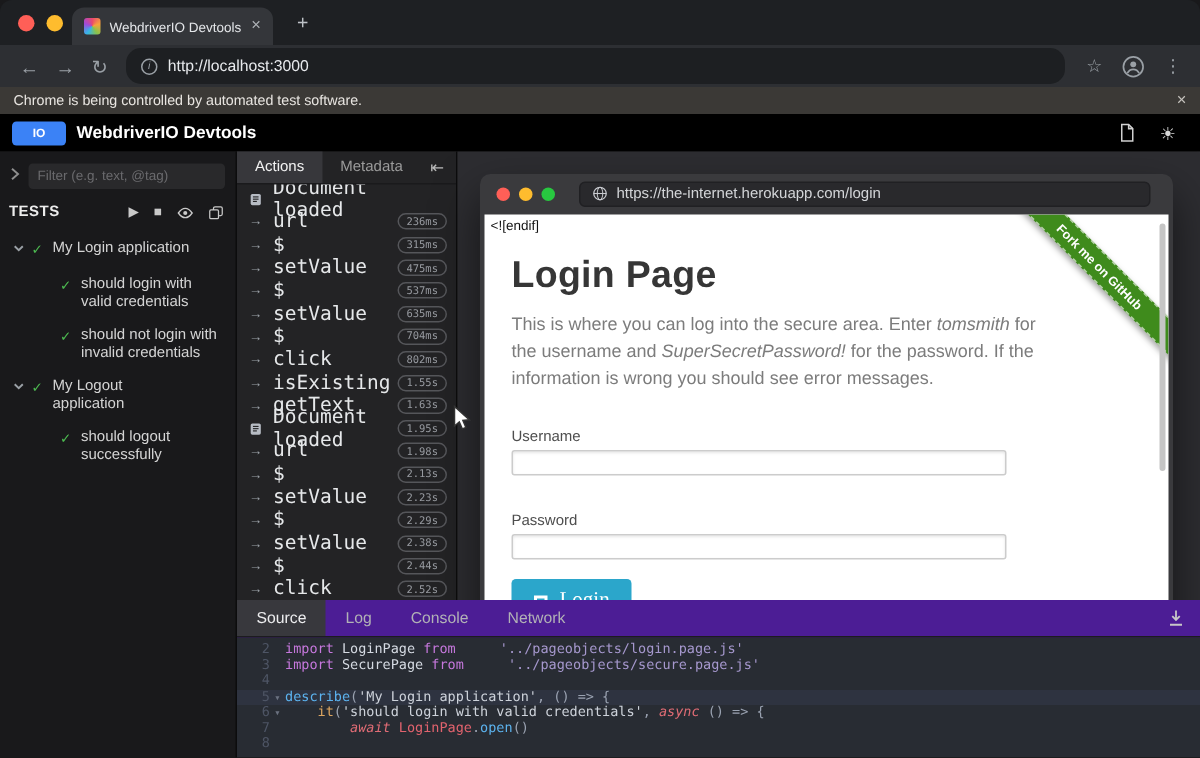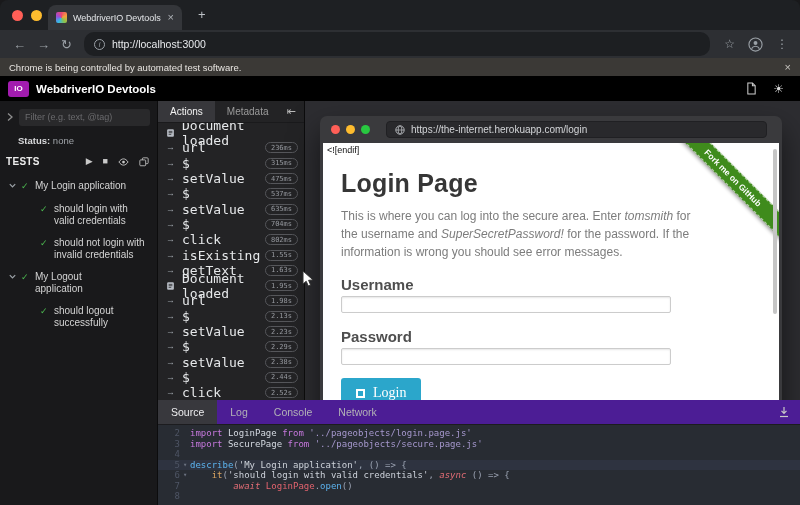--- a/index.html
+++ b/index.html
@@ -27,21 +27,21 @@
   .tb-right { display:flex; align-items:center; gap:13px; padding-right:12px; }
   .tb-ic { color:#9aa0a6; font-size:12px; line-height:1; display:flex; align-items:center; }
 
   
   #banner { position:absolute; top:58px; left:0; right:0; height:18px; background:#3b3936; display:flex; align-items:center; padding:0 9px; }
   .banner-text { font-size:9.5px; color:#e8e5e1; }
   .banner-close { margin-left:auto; color:#c6c3be; font-size:11px; line-height:1; }
 
   
   #dheader { position:absolute; top:76px; left:0; right:0; height:25px; background:#000; display:flex; align-items:center; padding:0 8px; gap:7px; }
-  .dlogo { width:21px; height:16px; background:#a21caf; border-radius:3px; color:#fff; font-weight:bold; font-size:8px; display:flex; align-items:center; justify-content:center; }
+  .dlogo { width:36px; height:16px; background:#3b82f6; border-radius:3px; color:#fff; font-weight:bold; font-size:8px; display:flex; align-items:center; justify-content:center; }
   .dtitle { font-size:11.5px; font-weight:bold; color:#fff; }
   .dh-right { margin-left:auto; display:flex; align-items:center; gap:16px; padding-right:8px; }
   .dh-ic { color:#d8d8d8; font-size:12px; line-height:1; display:flex; align-items:center; }
 
   
   #sidebar { position:absolute; left:0; top:101px; width:158px; bottom:0; background:#19191b; border-right:1px solid #0c0c0d; }
   .filter-row { display:flex; align-items:center; padding:7px 7px 0 6px; gap:5px; }
   .filter-input { flex:1; height:17px; background:#29292b; border:none; border-radius:3px; color:#ddd; font-size:9px; padding:0 6px; outline:none; font-family:"Liberation Sans",sans-serif; }
   .filter-input::placeholder { color:#6a6a6d; }
   .status { padding:9px 0 0 18px; font-size:9.5px; color:#9fa3a8; }
@@ -77,42 +77,42 @@
   .pwl { width:9px; height:9px; border-radius:50%; }
   .pw-url { flex:1; margin-left:16px; margin-right:4px; height:17px; background:#29292c; border:1px solid #202023; border-radius:4px; display:flex; align-items:center; padding:0 8px; gap:6px; }
   .pw-url-text { font-size:10px; color:#d3d5d8; }
   .pw-content { position:absolute; left:3px; right:3px; top:27px; bottom:3px; background:#fff; border-radius:0 0 5px 5px; overflow:hidden; }
   .endif { position:absolute; left:4px; top:2px; font-size:9px; color:#111; }
   .ribbon-wrap { position:absolute; top:0; right:0; width:115px; height:115px; overflow:hidden; }
   .ribbon { position:absolute; top:26px; right:-40px; width:172px; transform:rotate(45deg); background:#3f8b1c; color:#fff; font-size:8.5px; font-weight:bold; text-align:center; padding:3px 0; border-top:1px dashed rgba(255,255,255,.6); border-bottom:1px dashed rgba(255,255,255,.6); box-shadow:0 2px 4px rgba(0,0,0,.35); }
   .pw-inner { padding:26px 20px 0 18px; }
   .pw-title { font-size:25px; font-weight:bold; color:#363636; letter-spacing:.2px; }
   .pw-para { margin-top:9px; width:88%; font-size:12px; color:#7c7c7c; line-height:1.5; }
-  .pw-label { margin-top:15px; font-size:15px; color:#4e4e4e; font-weight:bold; }
+  .pw-label { margin-top:25px; font-size:10px; color:#4e4e4e; font-weight:normal; }
   .pw-input { display:block; margin-top:3px; width:330px; height:17px; border:1px solid #ccc; border-radius:2px; background:#fff; box-shadow:inset 0 1px 2px rgba(0,0,0,.1); outline:none; }
   .pw-btn { margin-top:13px; display:inline-flex; align-items:center; background:#2ba6cb; color:#fff; border:none; border-radius:3px; padding:7px 15px; font-family:"Liberation Serif",serif; font-size:14px; }
   .btn-sq { width:9px; height:9px; border:2px solid #fff; margin-right:8px; display:inline-block; }
   .pw-scroll { position:absolute; right:2px; top:6px; width:4px; height:165px; background:#c5c5c5; border-radius:2px; }
 
   
   #bottom-panel { position:absolute; left:158px; right:0; top:400px; bottom:0; background:#282c33; }
   .btabbar { height:25px; background:#4c1d95; border-bottom:1px solid #1c1c1f; display:flex; align-items:stretch; }
   .btab { padding:0 13px; display:flex; align-items:center; font-size:10.5px; color:#b2b2b6; }
   .btab.active { background:#38383d; color:#ededef; }
   .bdownload { margin-left:auto; display:flex; align-items:center; padding-right:10px; }
   #code { padding-top:3px; font-family:"DejaVu Sans Mono",monospace; font-size:9px; line-height:10.5px; }
   .cline { display:flex; white-space:pre; }
   .cline.hl { background:#2e3340; }
   .gnum { width:22px; text-align:right; color:#4e5565; flex:none; }
   .gfold { width:10px; text-align:center; color:#6b7280; font-size:7px; flex:none; }
   .ccontent { flex:1; }
   .tk-kw { color:#c678dd; }
   .tk-kw2 { color:#e06c75; font-style:italic;margin-top:33px; }
   .tk-ident { color:#d5dae2; }
-  .tk-str { color:#a698ce; }
+  .tk-str { color:#a698ce;padding-left:24px; }
   .tk-str2 { color:#cdd2da; }
   .tk-fn { color:#5cb3ef; }
   .tk-fn2 { color:#dca561; }
   .tk-obj { color:#e2636e; }
   .tk-punct { color:#9aa2b1; }
 
   #cursor { position:absolute; left:302px; top:270px; z-index:50; }
 </style>
 </head>
 <body>
@@ -172,24 +172,20 @@
 </div>
 
 <div id="sidebar">
   <div class="filter-row">
     <span>
       <svg width="8" height="10" viewBox="0 0 8 10">
           <path d="M2 1.5l4 3.5-4 3.5" fill="none" stroke="#8e8e8e" stroke-width="1.3"></path>
         </svg>
     </span>
     <input class="filter-input" placeholder="Filter (e.g. text, @tag)" style="">
-  </div>
-  <div class="status">
-    <b>Status:</b>
-    <span>none</span>
   </div>
   <div class="tests-head">
     <span class="tests-label">TESTS</span>
     <span class="th-ic">▶</span>
     <span class="th-ic">■</span>
     <span class="th-ic">
       <svg width="11" height="8" viewBox="0 0 12 8">
           <path d="M1 4c1.6-2.3 3.2-3.4 5-3.4S9.4 1.7 11 4C9.4 6.3 7.8 7.4 6 7.4S2.6 6.3 1 4z" fill="none" stroke="#c9c9c9"></path>
           <circle cx="6" cy="4" r="1.5" fill="#c9c9c9"></circle>
         </svg>

